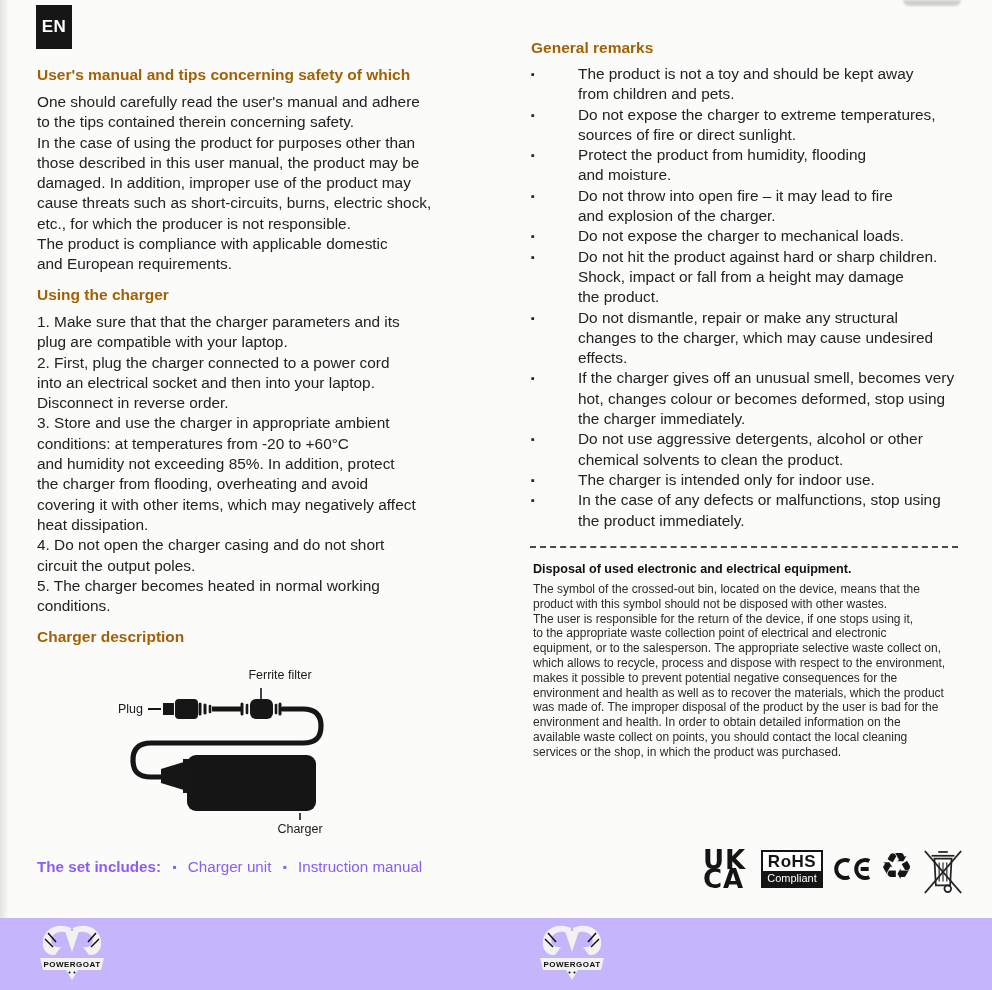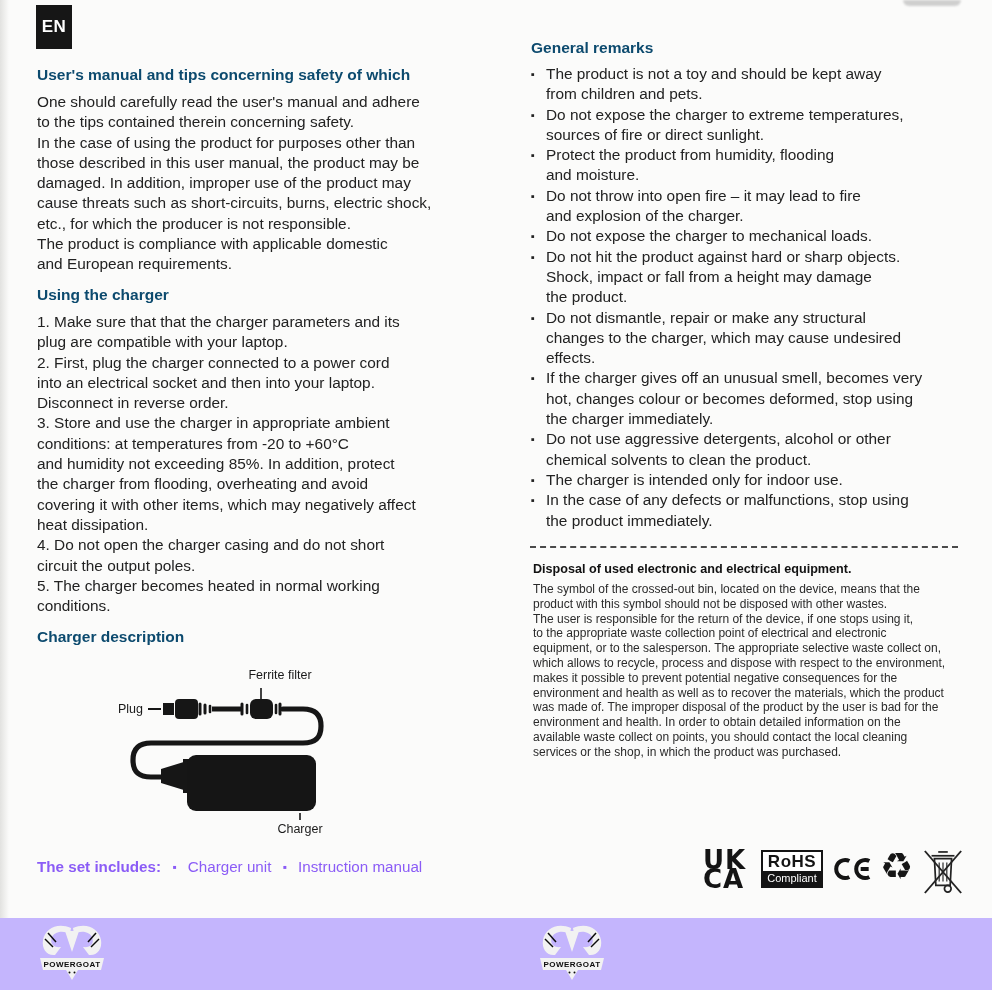--- a/index.html
+++ b/index.html
@@ -5,21 +5,21 @@
   html,body{margin:0;padding:0;}
   body{width:992px;height:990px;font-family:"Liberation Sans",sans-serif;background:#ffffff;}
   #page{position:relative;width:992px;height:990px;background:#fbfbfa;overflow:hidden;color:#1e1e1e;padding-left:36px;}
   #page::before{content:"";position:absolute;left:0;top:0;bottom:0;width:9px;
     background:linear-gradient(90deg,#e2e2e0,rgba(255,255,255,0));pointer-events:none;}
   .scan-smudge{position:absolute;left:903px;top:0;width:58px;height:6px;background:#9a9a9a;opacity:.45;border-radius:0 0 6px 6px;filter:blur(1px);}
 
   .lang-badge{position:absolute;left:36px;top:5px;width:36px;height:44px;background:#161616;
     color:#fff;font-weight:bold;font-size:17px;display:flex;align-items:center;justify-content:center;letter-spacing:.5px;}
 
-  .h-main{position:absolute;font-weight:bold;font-size:15.5px;color:#0c4a6e;}
+  .h-main{position:absolute;font-weight:bold;font-size:15.5px;color:#a16207;}
   .body-text{position:absolute;font-size:15.4px;line-height:20.3px;white-space:pre-line;color:#222;}
 
   #h1-left{left:37px;top:66px;width:462px;}
   #para1{left:37px;top:92px;width:466px;}
   #h2-left{left:37px;top:286px;}
   #para2{left:37px;top:312px;width:466px;}
   #h3-left{left:37px;top:628px;}
 
   
   #diagram{position:absolute;left:37px;top:660px;width:462px;height:188px;}
@@ -31,21 +31,21 @@
 
   #set-line{position:absolute;left:37px;top:858px;font-size:15.2px;color:#8b5cf6;}
   #set-line .bold{font-weight:bold;}
   #set-line .dot{margin:0 7px;font-size:12px;vertical-align:1px;}
 
   
   #h1-right{left:531px;top:39px;}
   #bullets{position:absolute;left:531px;top:64px;width:436px;margin:0;padding:0;list-style:none;}
   #bullets li{display:flex;font-size:15.4px;line-height:20.3px;color:#222;}
   #bullets .b-marker{width:15px;flex:none;font-size:11px;line-height:20.3px;}
-  #bullets .b-text{white-space:pre-line;}
+  #bullets .b-text{white-space:pre-line;margin-left:32px;}
 
   .dashed-sep{position:absolute;left:530px;top:546px;width:428px;border-top:2px dashed #4a4a4a;}
 
   #disposal-h{position:absolute;left:533px;top:562px;font-size:12.6px;font-weight:bold;color:#111;}
   #disposal-t{position:absolute;left:533px;top:582px;width:440px;font-size:12px;line-height:14.8px;white-space:pre-line;color:#2a2a2a;}
 
   
   #marks{position:absolute;left:700px;top:845px;width:264px;height:56px;}
   .ukca{position:absolute;left:3px;top:6px;font-weight:bold;font-size:26px;line-height:19px;letter-spacing:1px;color:#141414;font-family:"DejaVu Sans",sans-serif;}
   .rohs{position:absolute;left:61px;top:5px;border:2.5px solid #141414;width:58px;text-align:center;background:#fff;}
@@ -166,21 +166,21 @@
         <span class="b-marker">▪</span>
         <span class="b-text">Do not throw into open fire – it may lead to fire
 and explosion of the charger.</span>
       </li>
     <li>
         <span class="b-marker">▪</span>
         <span class="b-text">Do not expose the charger to mechanical loads.</span>
       </li>
     <li>
         <span class="b-marker">▪</span>
-        <span class="b-text">Do not hit the product against hard or sharp objects.
+        <span class="b-text">Do not hit the product against hard or sharp children.
 Shock, impact or fall from a height may damage
 the product.</span>
       </li>
     <li>
         <span class="b-marker">▪</span>
         <span class="b-text">Do not dismantle, repair or make any structural
 changes to the charger, which may cause undesired
 effects.</span>
       </li>
     <li>

